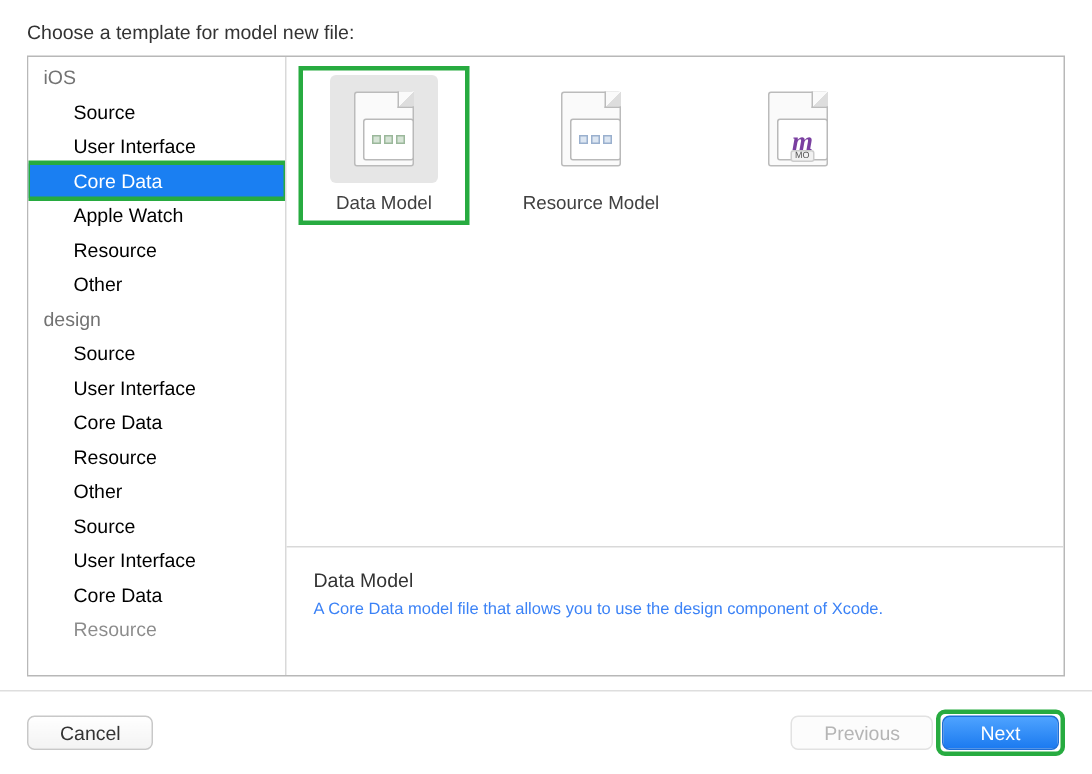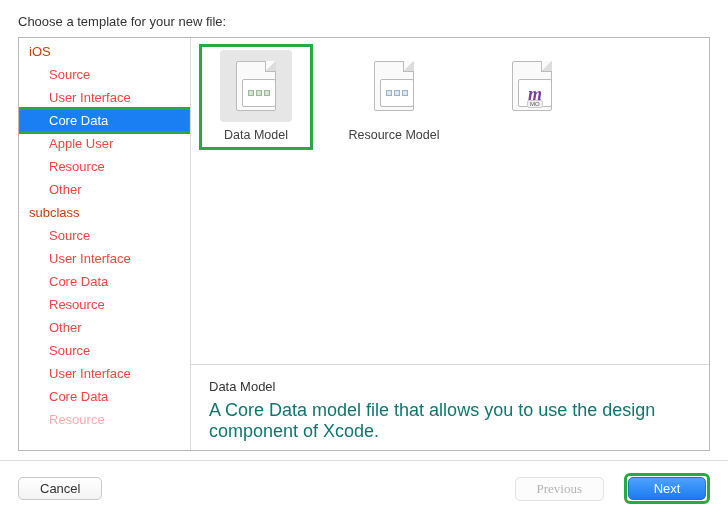--- a/index.html
+++ b/index.html
@@ -30,26 +30,26 @@
   .sidebar {
     width: 172px;
     border-right: 1px solid #d9d9d9;
     overflow: hidden;
     background: #fff;
     padding-top: 2px;
   }
   .sidebar .platform {
     padding: 4px 6px 4px 10px;
     font-size: 13px;
-    color: #c2410c;
+    color: #737373;
   }
   .sidebar .cat {
     padding: 4px 6px 4px 30px;
     font-size: 13px;
-    color: #ef4444;
+    color: #000000;
     cursor: default;
   }
   .sidebar .cat.selected {
     background: #1a7ff2;
     color: #fff;
   }
   .hl-green-outer {
     outline: 3px solid #27ab40;
     outline-offset: -1px;
   }
@@ -91,22 +91,22 @@
     border-top: 1px solid #d9d9d9;
     padding: 14px 18px 12px 18px;
     height: 86px;
   }
   .desc-title {
     font-size: 13px;
     margin-bottom: 6px;
     color: #333;
   }
   .desc-body {
-    font-size: 18px;
-    color: #0f766e;
+    font-size: 11px;
+    color: #3b82f6;
   }
   .footer {
     position: absolute;
     left: 0; right: 0; bottom: 0;
     height: 56px;
     border-top: 1px solid #dedede;
     padding: 0 18px;
     display: flex;
     align-items: center;
     background: #fff;
@@ -187,35 +187,35 @@
     position:absolute; top:4px; left:50%; transform:translateX(-50%);
     font-family: Georgia, serif; font-style: italic;
     font-size: 18px; font-weight:bold;
     color:#7a3fa0;
   }
 </style>
 </head>
 <body>
 
 <div class="sheet">
-  <div class="heading">Choose a template for your new file:</div>
+  <div class="heading">Choose a template for model new file:</div>
 
   <div class="panel">
 
     <div class="sidebar">
 
       <div class="platform">iOS</div>
       <div class="cat">Source</div>
       <div class="cat">User Interface</div>
       <div class="cat selected hl-green-outer">Core Data</div>
-      <div class="cat">Apple User</div>
+      <div class="cat">Apple Watch</div>
       <div class="cat">Resource</div>
       <div class="cat">Other</div>
 
-      <div class="platform">subclass</div>
+      <div class="platform">design</div>
       <div class="cat">Source</div>
       <div class="cat">User Interface</div>
       <div class="cat">Core Data</div>
       <div class="cat">Resource</div>
       <div class="cat">Other</div>
 
       <div class="cat">Source</div>
       <div class="cat">User Interface</div>
       <div class="cat">Core Data</div>
       <div class="cat" style="opacity:.45">Resource</div>
@@ -276,17 +276,17 @@
         <div class="desc-body">A Core Data model file that allows you to use the design component of Xcode.</div>
       </div>
     </div>
 
   </div>
 </div>
 
 <div class="footer">
   <div class="btn">Cancel</div>
   <div class="spacer"></div>
-  <div class="btn disabled" style="margin-right:20px;font-family:Liberation Serif, serif;">Previous</div>
+  <div class="btn disabled" style="margin-right:2px;">Previous</div>
   <div class="btn-wrap highlight">
     <div class="btn primary">Next</div>
   </div>
 </div>
 
 </body></html>

